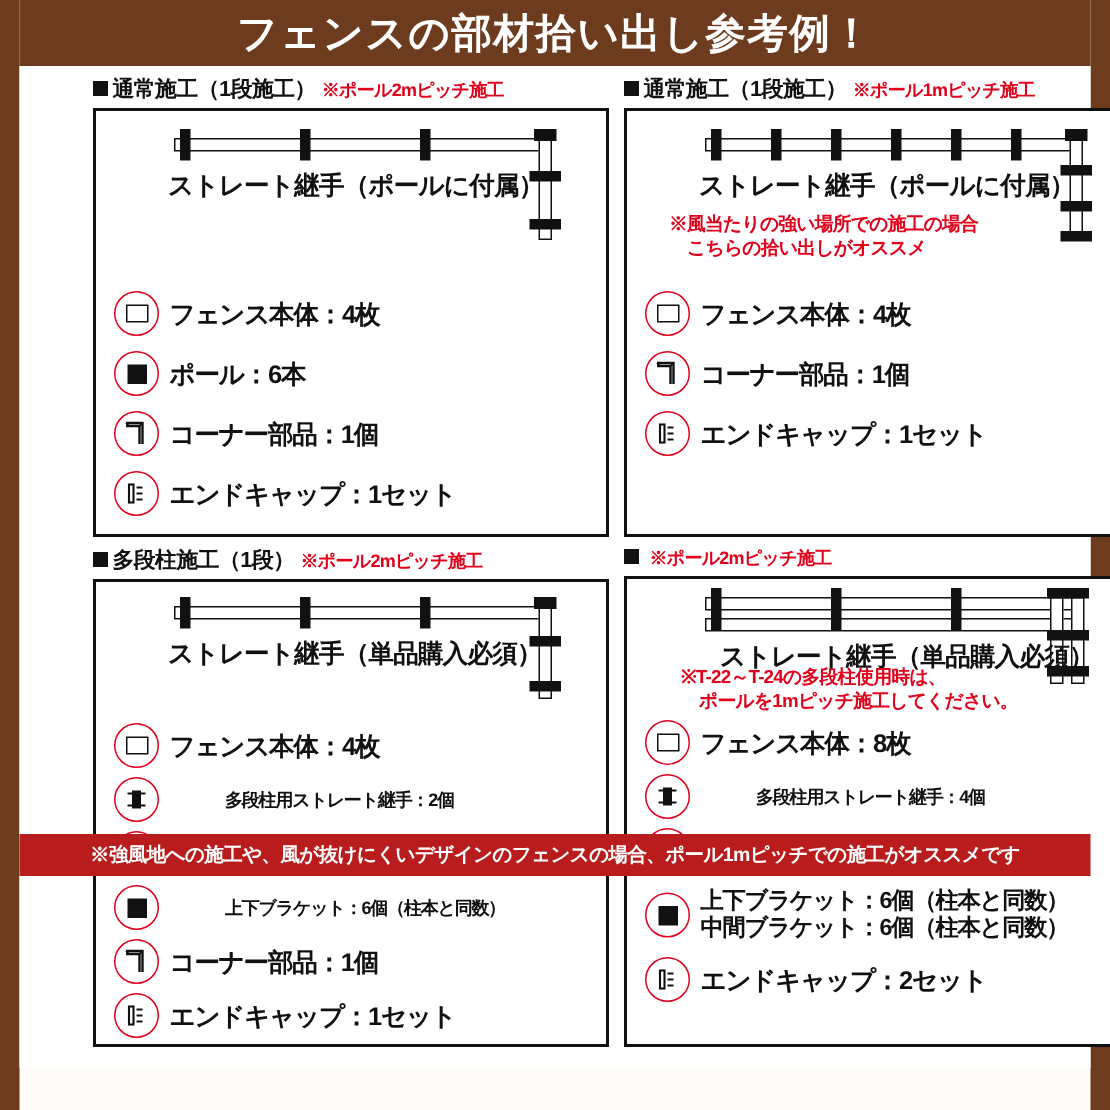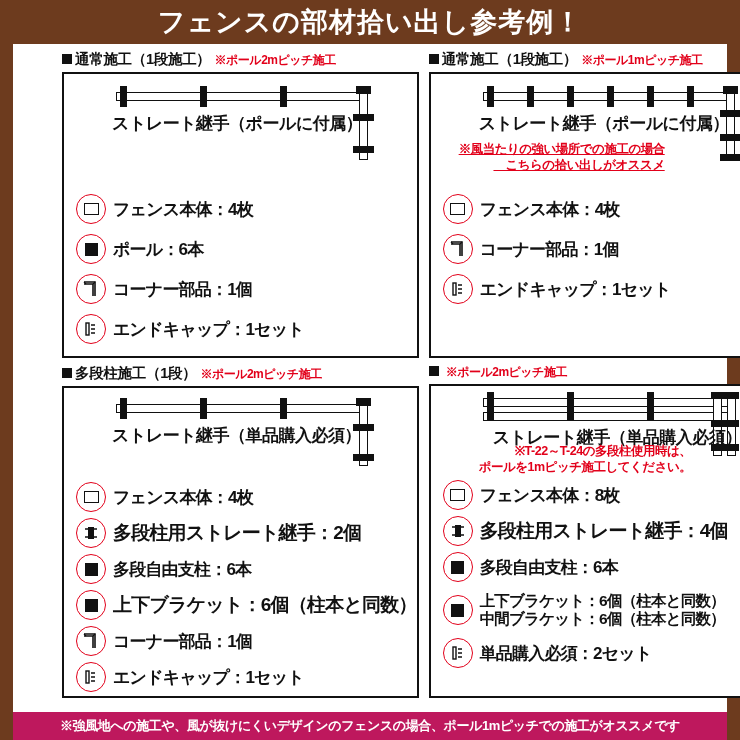--- a/index.html
+++ b/index.html
@@ -9,24 +9,23 @@
   body {
     width: 740px;
     height: 740px;
     background: #fdfbf7;
     font-family: "Liberation Sans", sans-serif;
     overflow: hidden;
   }
   .page {
     position: relative;
     width: 740px;
-    height: 740px;
+    height: 584px;
     background: #ffffff;
     box-sizing: border-box;
-    text-align: right;
   }
   
   .side-bar {
     position: absolute;
     top: 0;
     width: 13px;
     height: 740px;
     background: #6d3b1e;
   }
   .side-bar.left { left: 0; }
@@ -170,21 +169,22 @@
     box-sizing: border-box;
   }
   .item-label {
     font-size: 17px;
     font-weight: bold;
     color: #111;
     letter-spacing: -0.8px;
     white-space: nowrap;
   }
   .item.small .item-label {
-    font-size: 19px;
+    font-size: 12px;
+    margin-left: 37px;
   }
   .item.two-line {
     height: 48px;
   }
   .item.two-line .item-label {
     font-size: 15.5px;
     line-height: 1.15;
   }
   .item.compact { height: 34px; }
 
@@ -198,21 +198,21 @@
     width: 13px; height: 13px;
     background: #111;
   }
 
   .footer {
     position: absolute;
     left: 13px;
     bottom: 0;
     width: 714px;
     height: 28px;
-    background: #be185d;
+    background: #b91c1c;
     color: #ffffff;
     display: flex;
     align-items: center;
     justify-content: center;
     font-size: 13px;
     font-weight: bold;
     letter-spacing: -0.4px;
   }
 </style>
 </head>
@@ -296,21 +296,21 @@
             <div class="post" style="left:96px; top:12px; width:7px; height:21px;"></div>
             <div class="post" style="left:136px; top:12px; width:7px; height:21px;"></div>
             <div class="post" style="left:176px; top:12px; width:7px; height:21px;"></div>
             <div class="post" style="left:216px; top:12px; width:7px; height:21px;"></div>
             <div class="post" style="left:256px; top:12px; width:7px; height:21px;"></div>
             <div class="post" style="left:292px; top:12px; width:15px; height:8px;"></div>
             <div class="post" style="left:289px; top:36px; width:21px; height:7px;"></div>
             <div class="post" style="left:289px; top:60px; width:21px; height:7px;"></div>
             <div class="post" style="left:289px; top:80px; width:21px; height:7px;"></div>
             <div class="fence-label" style="left:48px; top:38px;">ストレート継手（ポールに付属）</div>
-            <div class="warn" style="left:28px; top:68px; white-space:pre;text-decoration:underline;">※風当たりの強い場所での施工の場合
+            <div class="warn" style="left:28px; top:68px; white-space:pre;">※風当たりの強い場所での施工の場合
 　こちらの拾い出しがオススメ</div>
           </div>
           <div class="items">
             <div class="item">
               <span class="bullet">
                   <span class="g-panel"></span>
                 </span>
               <span class="item-label">フェンス本体：4枚</span>
             </div>
             <div class="item">
@@ -455,21 +455,21 @@
               <span class="item-label" style="white-space:pre;">上下ブラケット：6個（柱本と同数）
 中間ブラケット：6個（柱本と同数）</span>
             </div>
             <div class="item compact">
               <span class="bullet">
                 <svg width="18" height="18" viewBox="0 0 18 18">
                     <rect x="4" y="3" width="3" height="12" stroke="#111" stroke-width="1.4" fill="none"></rect>
                     <path d="M9 5 h4 M9 9 h4 M9 13 h4" stroke="#111" stroke-width="1.4"></path>
                   </svg>
               </span>
-              <span class="item-label">単品購入必須：2セット</span>
+              <span class="item-label">エンドキャップ：2セット</span>
             </div>
           </div>
         </div>
       </div>
 
     </div>
   </div>
 
   <div class="footer">※強風地への施工や、風が抜けにくいデザインのフェンスの場合、ポール1mピッチでの施工がオススメです</div>
 </div>

